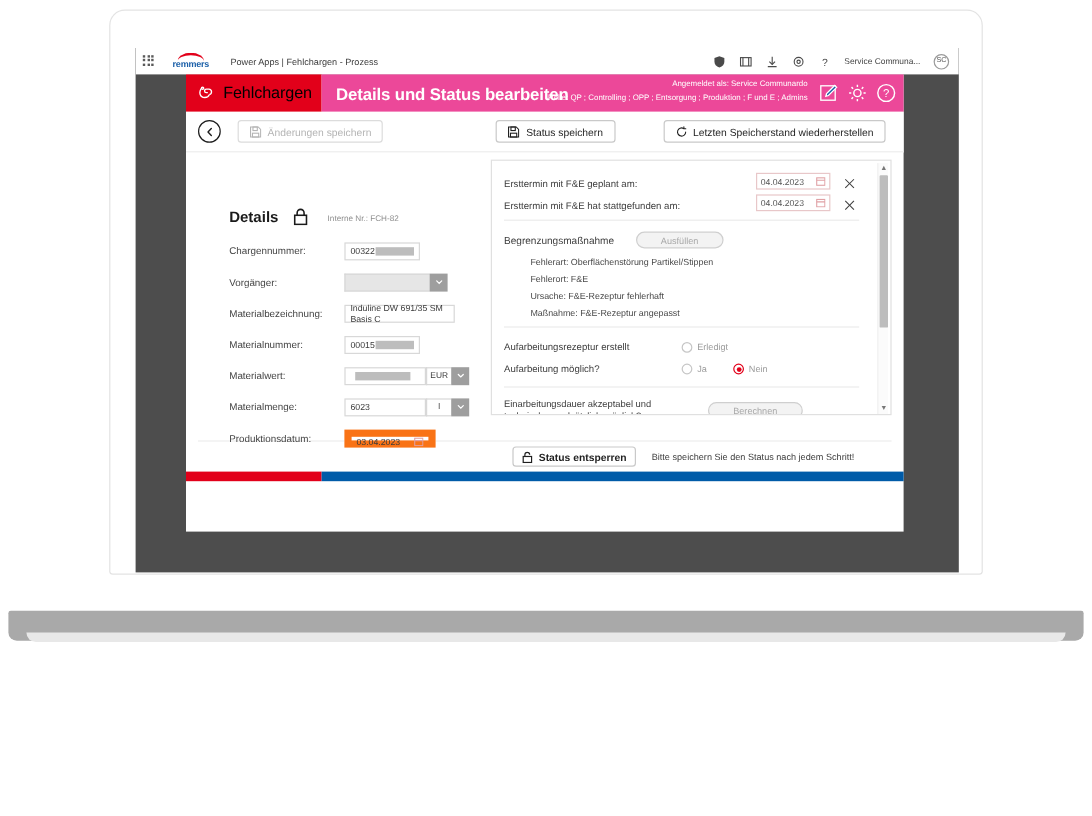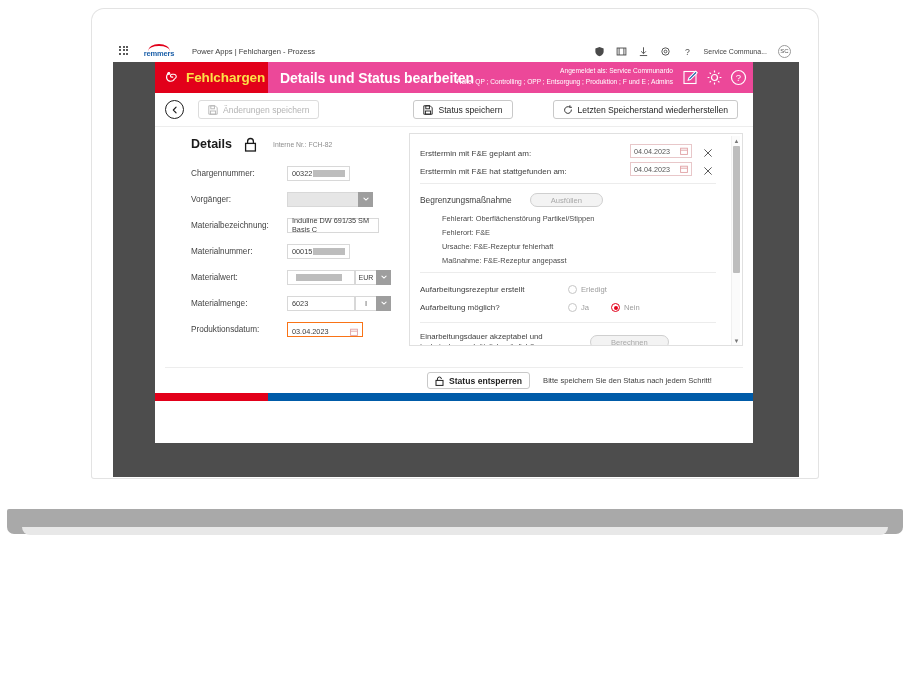--- a/index.html
+++ b/index.html
@@ -95,21 +95,21 @@
     background: #ffffff;
   }
 
   
   #app-header { display: flex; height: 31px; width: 598px; }
   #header-red {
     width: 113px; background: #e2001a;
     display: flex; align-items: center; gap: 6px; padding-left: 8px;
   }
   #app-icon { width: 17px; height: 17px; flex: none; }
-  #app-title { color: #fde047; font-size: 13.5px; font-weight: bold; letter-spacing: -0.1px; }
+  #app-title { color: #000000; font-size: 13.5px; font-weight: normal; letter-spacing: -0.1px; }
   #header-blue {
     flex: 1; background: #ec4899; position: relative;
     display: flex; align-items: center;
   }
   #page-heading {
     color: #ffffff; font-size: 14px; font-weight: bold;
     padding-left: 12px; letter-spacing: -0.1px;
   }
   #header-user-block {
     position: absolute; right: 80px; top: 3px; text-align: right;
@@ -153,21 +153,21 @@
   #btn-restore { margin-left: 40px; }
 
   
   #app-body {
     display: flex; height: 236px;
     padding: 6px 10px 0 10px; gap: 14px;
   }
 
   
   #details-panel { width: 230px; flex: none; padding-left: 26px; padding-top: 4px; }
-  #details-head { display: flex; align-items: flex-start; margin-bottom: 11px; }
+  #details-head { display: flex; align-items: center; margin-bottom: 11px; margin-top: 36px; }
   #details-title { font-size: 12.5px; font-weight: bold; color: #1a1a1a; }
   #lock-icon { width: 13px; height: 15px; margin-left: 12px; }
   #lock-icon svg { display: block; }
   #internal-no {
     margin-left: 16px; font-size: 6.8px; color: #8d8d8d; white-space: nowrap;
     padding-top: 4px;
   }
 
   .form-row { display: flex; align-items: center; height: 20px; margin-bottom: 6px; }
   .form-label { width: 96px; flex: none; font-size: 8.2px; color: #444; }
@@ -188,22 +188,22 @@
   .select-field {
     display: flex; align-items: center; height: 15px;
   }
   .select-blank { width: 71px; height: 15px; background: #e6e6e6; border: 1px solid #d8d8d8; border-right: none; }
   .unit-box {
     width: 21px; height: 15px; border: 1px solid #d8d8d8; border-right: none;
     display: flex; align-items: center; justify-content: center;
     font-size: 7px; color: #3b3b3b; background: #fff;
   }
   .date-field {
-    width: 76px; height: 15px; border: 1px solid #f97316; background: #fff;
-    display: flex; align-items: flex-end; padding: 0 4px;
+    width: 76px; height: 15px; border: 6px solid #f97316; background: #fff;
+    display: flex; align-items: flex-start; padding: 0 4px;
     font-size: 7.3px; color: #3b3b3b; justify-content: space-between;
   }
   .cal-ico { width: 8px; height: 8px; }
   .cal-ico svg { display: block; }
 
   
   #status-panel {
     flex: 1; border: 1px solid #e0e0e0; background: #ffffff;
     position: relative; overflow: hidden; height: 213px;
   }

